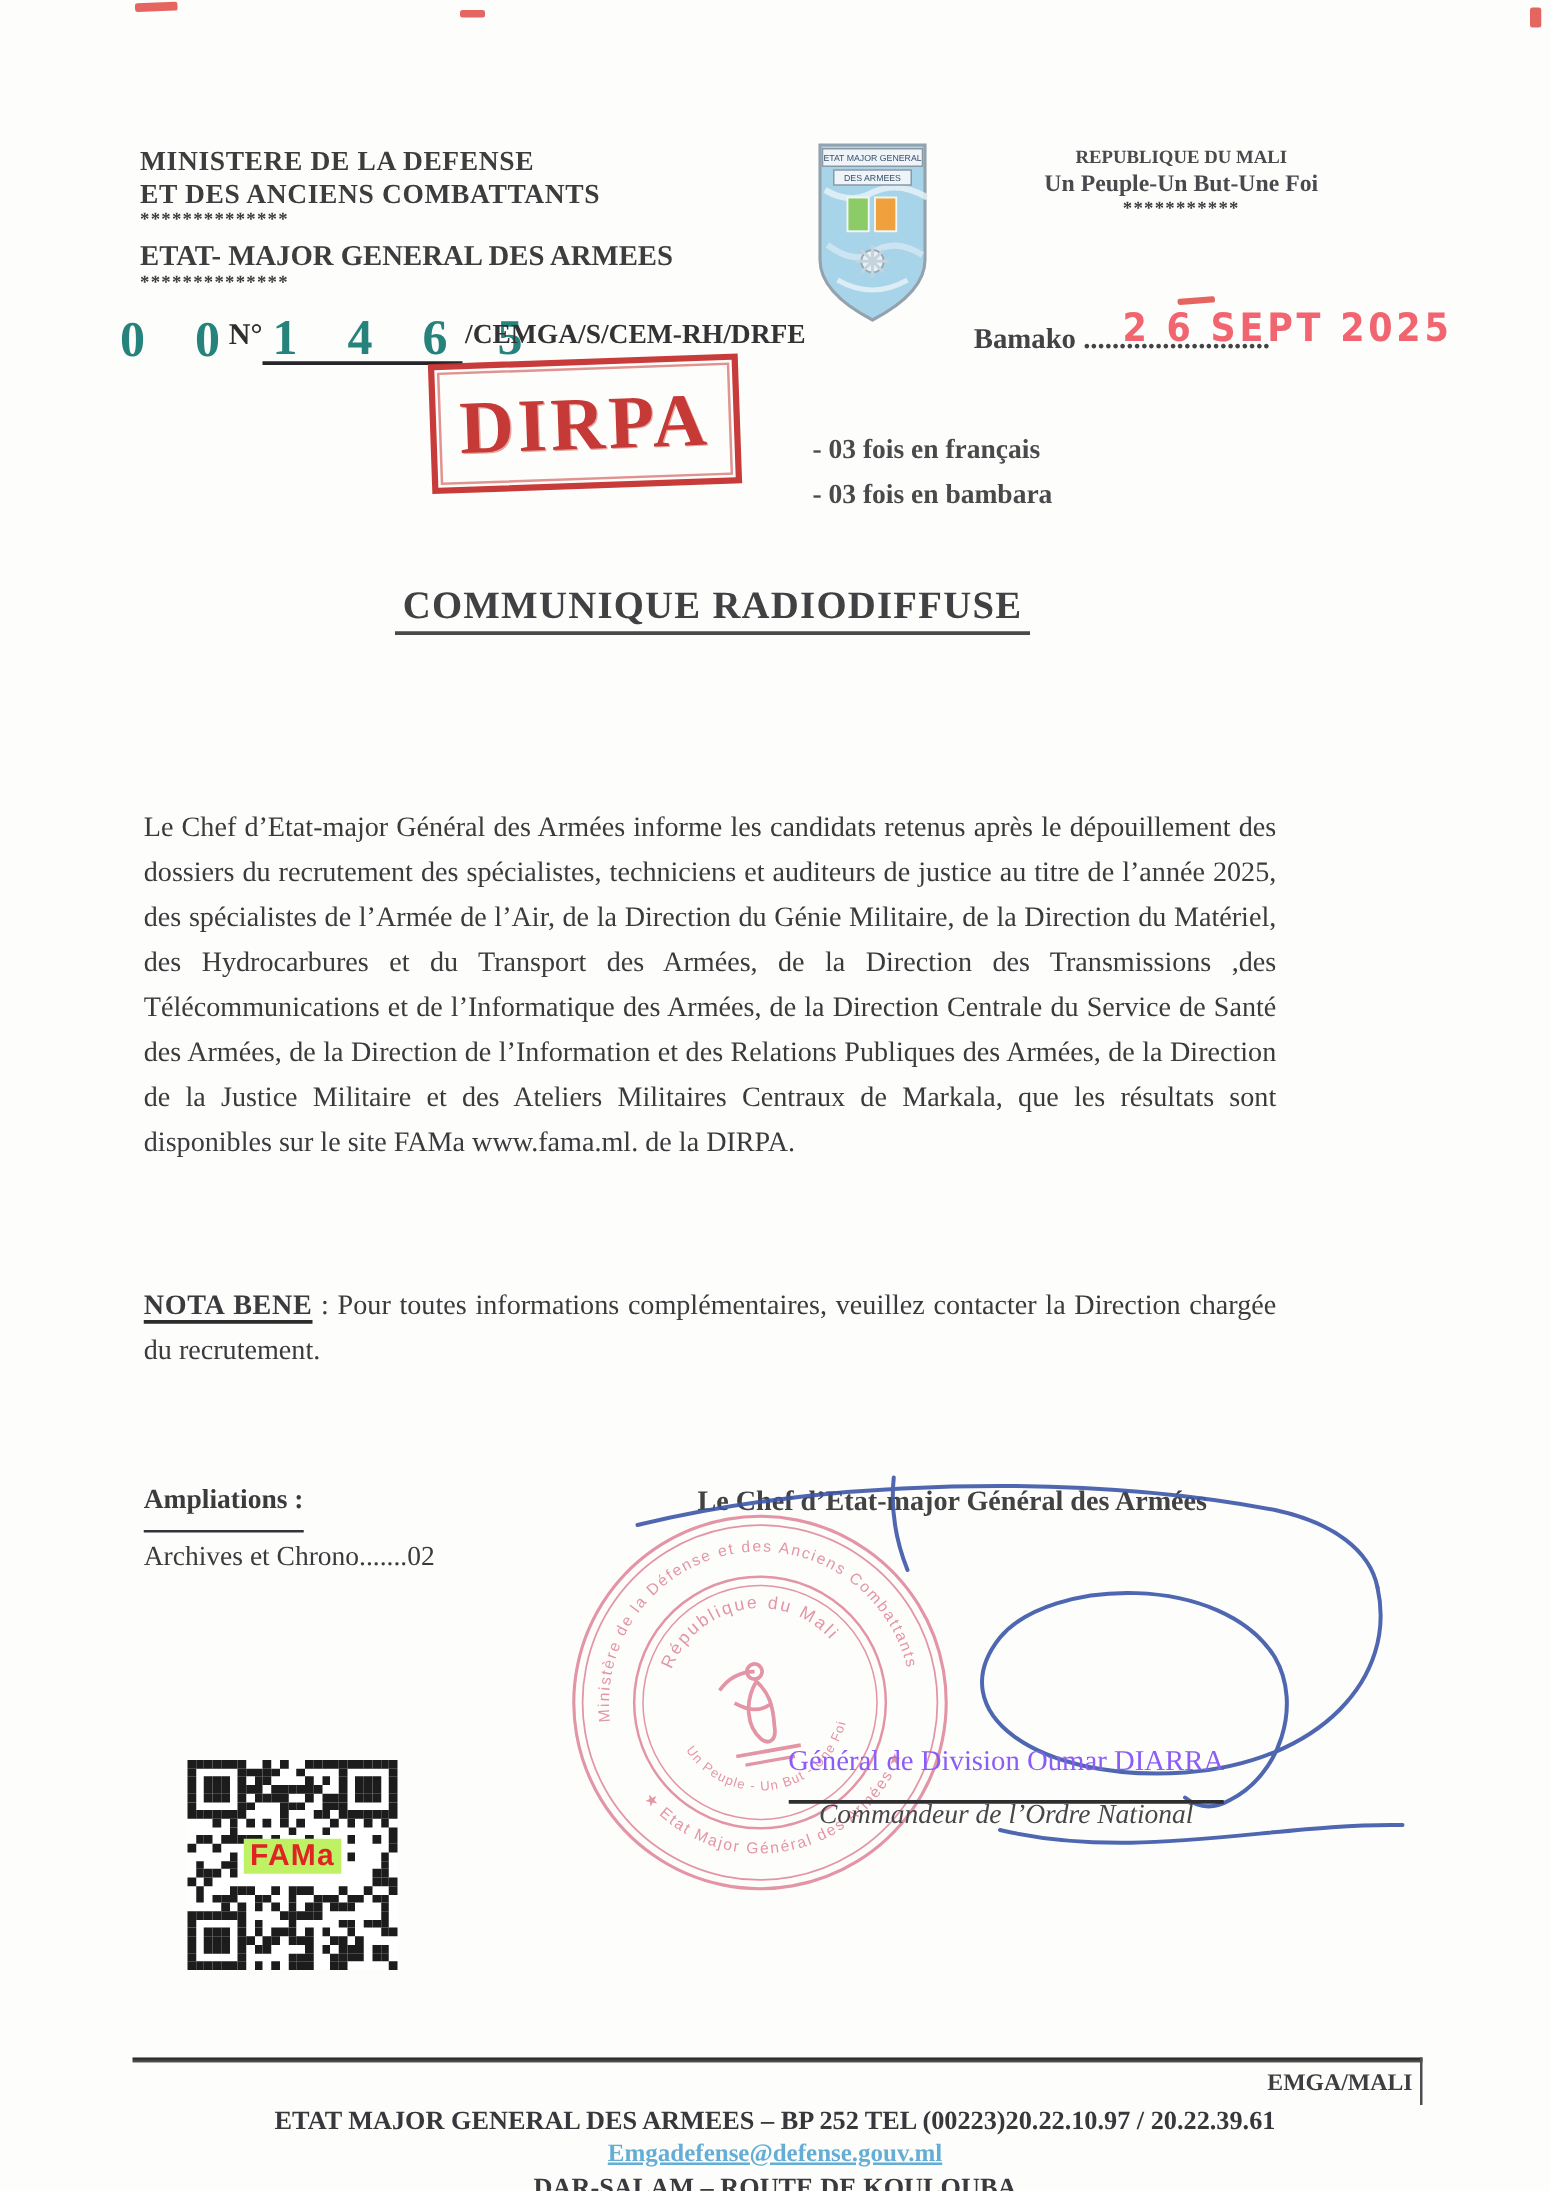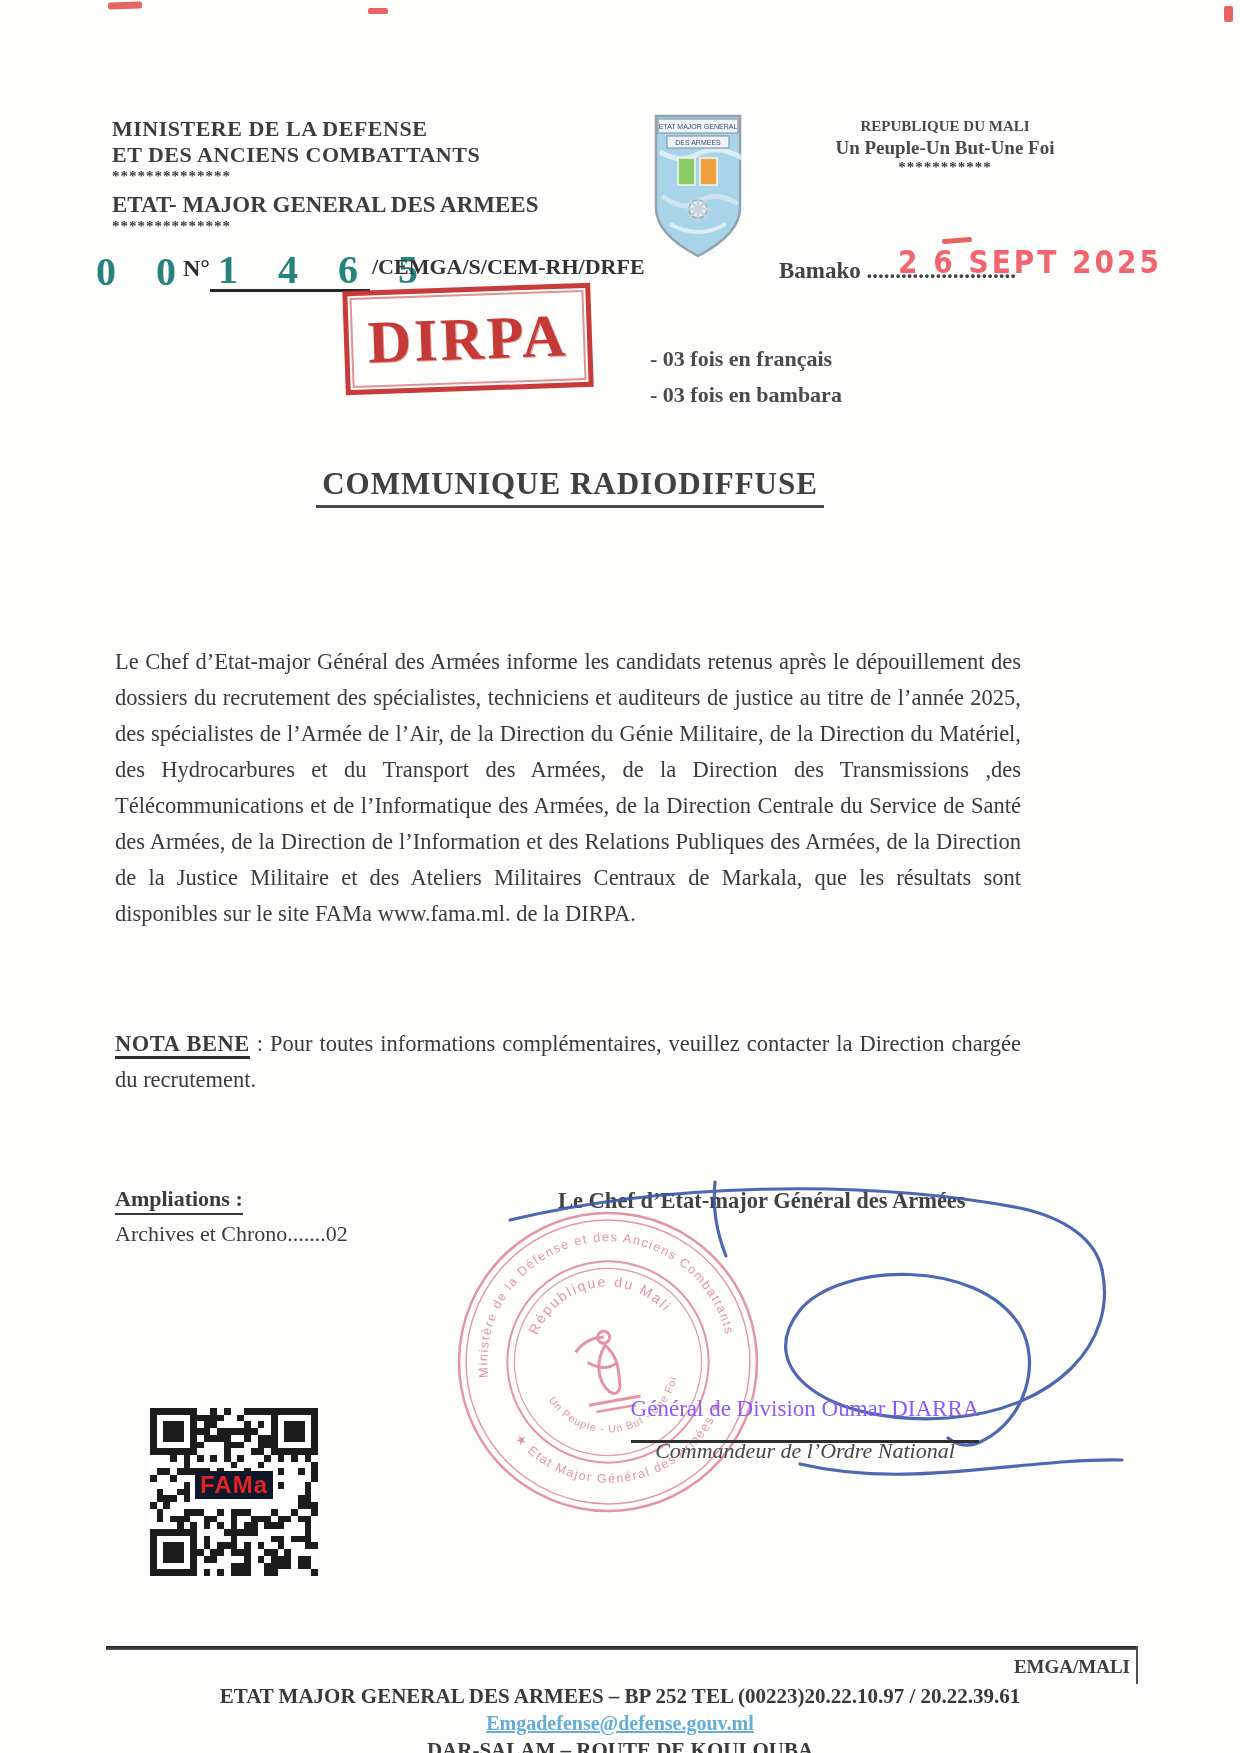--- a/index.html
+++ b/index.html
@@ -40,36 +40,36 @@
   .title-wrap{position:absolute;left:120px;top:466px;width:900px;text-align:center}
   .title{display:inline-block;font-size:31px;font-weight:bold;letter-spacing:1px;color:#414144;border-bottom:3px solid #4a4a4d;padding:0 6px 3px 6px}
 
   
   .body-par{position:absolute;left:115px;top:644px;width:906px;font-size:22.5px;line-height:36px;text-align:justify;color:#3b3b3e}
   .nota{position:absolute;left:115px;top:1026px;width:906px;font-size:22.5px;line-height:36px;text-align:justify;color:#3b3b3e}
   .nota .nb-label{font-weight:bold;border-bottom:3px solid #2c2c2e;letter-spacing:.5px}
 
   
   .ampl{position:absolute;left:115px;top:1186px;font-size:22px;color:#3b3b3e}
-  .ampl .a-label{font-weight:bold;border-bottom:2.5px solid #34343a;display:inline-block;padding-bottom:1px}
+  .ampl .a-label{font-weight:bold;border-bottom:2.5px solid #34343a;display:inline-block;padding-bottom:12px}
   .ampl .a-line{margin-top:6px;font-size:22px}
 
   
   .sig-heading{position:absolute;left:558px;top:1188px;font-size:22.5px;font-weight:bold;color:#424245;white-space:nowrap}
   .sig-name-wrap{position:absolute;left:572px;top:1396px;width:466px;text-align:center}
   .sig-name{display:inline-block;font-size:23px;font-weight:normal;color:#8b5cf6;border-bottom:3.5px solid #2e2e31;padding-bottom:18px;white-space:nowrap}
   .sig-rank{position:absolute;left:572px;top:1438px;width:466px;text-align:center;font-size:22px;font-style:italic;color:#47474a;white-space:nowrap}
   .round-stamp{position:absolute;left:452px;top:1206px;width:312px;height:312px;opacity:.8}
   .signature-svg{position:absolute;left:500px;top:1158px;width:640px;height:372px}
 
   
   .qr{position:absolute;left:150px;top:1408px;width:168px;height:168px;background:#fff}
   .qr-grid{position:absolute;inset:0;display:grid;grid-template-columns:repeat(25,1fr);grid-template-rows:repeat(25,1fr)}
   .qr-grid i.b{background:#1c1c1c}
-  .qr-label{position:absolute;left:50%;top:46%;transform:translate(-50%,-50%);font-family:"Liberation Sans",sans-serif;font-weight:bold;font-size:24px;color:#e02424;background:#0f172a;padding:0 5px;letter-spacing:1px}
+  .qr-label{position:absolute;left:50%;top:46%;transform:translate(-50%,-50%);font-family:"Liberation Sans",sans-serif;font-weight:bold;font-size:24px;color:#e02424;background:#bef264;padding:0 5px;letter-spacing:1px}
 
   
   .footer-rule{position:absolute;left:106px;top:1646px;width:1032px;height:4px;background:linear-gradient(#1f1f1f,#5a5a5a)}
   .footer-tick{position:absolute;left:1136px;top:1646px;width:2px;height:38px;background:#4e4e52}
   .footer-code{position:absolute;left:950px;top:1656px;width:180px;text-align:right;font-size:19px;font-weight:bold;color:#3e3e42}
   .footer-l1{position:absolute;left:70px;top:1684px;width:1100px;text-align:center;font-size:21px;font-weight:bold;color:#38383c;white-space:nowrap}
   .footer-email{position:absolute;left:70px;top:1712px;width:1100px;text-align:center;font-size:20px;font-weight:bold;color:#64aed6;text-decoration:underline}
   .footer-l2{position:absolute;left:70px;top:1738px;width:1100px;text-align:center;font-size:21px;font-weight:bold;color:#3a3a3e;white-space:nowrap}
 
   .pink{stroke:#dd7b90;fill:none}

